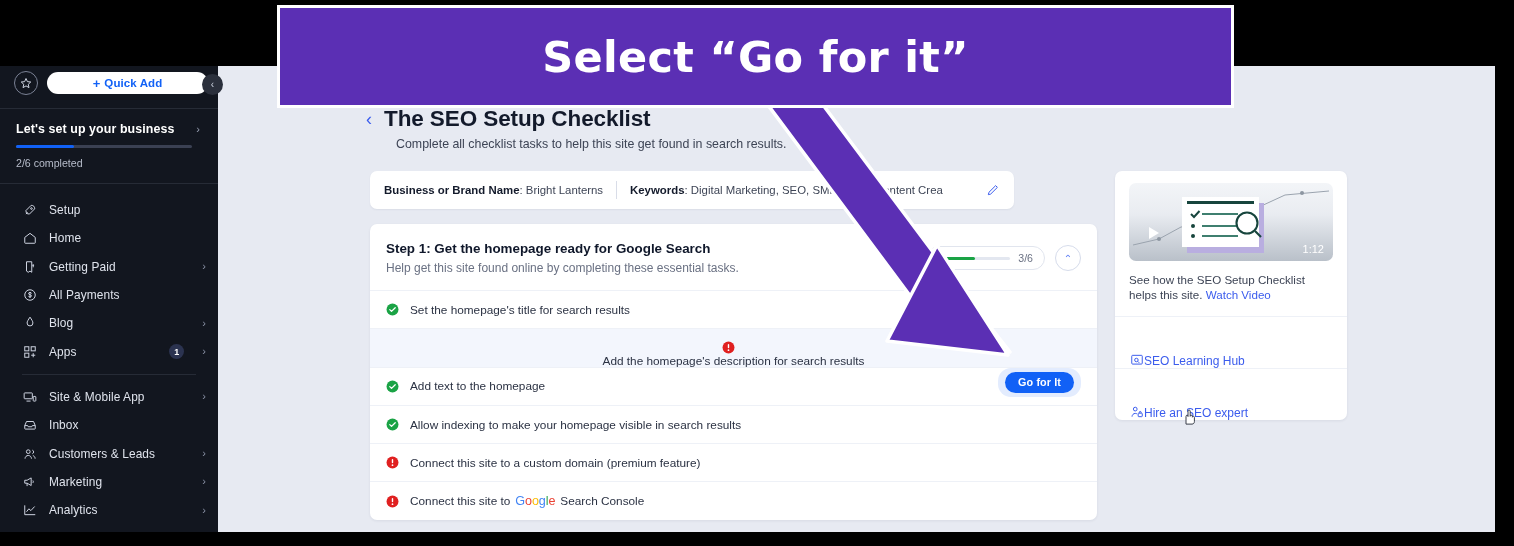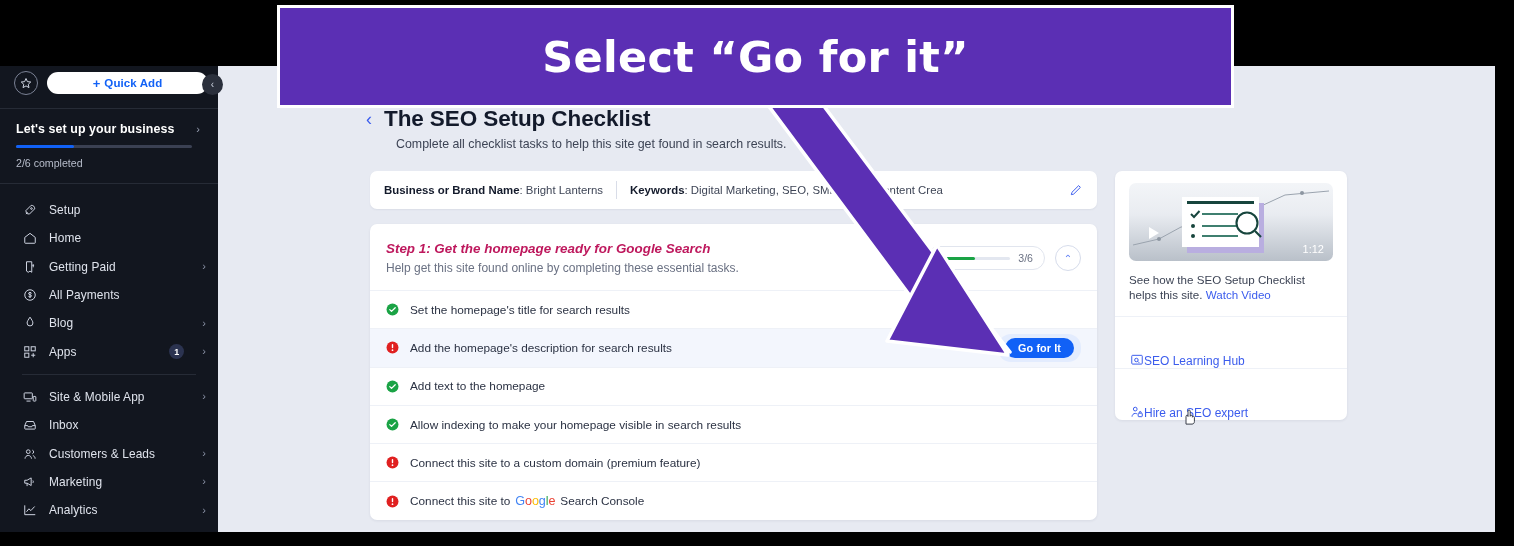--- a/index.html
+++ b/index.html
@@ -72,55 +72,55 @@
 
   
   .main{position:absolute;left:218px;top:0;right:0;bottom:0;}
   .page-head{padding:40px 0 0 148px;}
   .ph-row{display:flex;align-items:flex-start;gap:12px;}
   .back-chev{color:#3b5ced;font-size:18px;line-height:1;margin-top:4px;}
   .page-title{font-size:22.5px;font-weight:bold;color:#131a2b;letter-spacing:-.1px;}
   .page-sub{margin:5px 0 0 30px;font-size:12.4px;color:#3d4455;}
 
   .info-bar{
-    position:absolute;left:152px;top:105px;width:727px;height:38px;background:#fff;border-radius:7px;
+    position:absolute;left:152px;top:105px;width:644px;height:38px;background:#fff;border-radius:7px;
     display:flex;align-items:center;padding:0 14px;box-sizing:border-box;
     box-shadow:0 1px 2px rgba(20,30,60,.06);
   }
   .info-seg{font-size:11.4px;color:#3d4455;white-space:nowrap;overflow:hidden;}
   .info-seg b{color:#131a2b;font-weight:bold;}
   .info-vdiv{width:1px;height:18px;background:#d9dde8;margin:0 13px;}
   .edit-pencil{margin-left:auto;color:#3b5ced;display:flex;align-items:center;}
 
   .card{
     position:absolute;left:152px;top:158px;width:727px;background:#fff;border-radius:7px;
     box-shadow:0 1px 3px rgba(20,30,60,.07);overflow:hidden;
   }
   .step-head{padding:17px 16px 15px 16px;display:flex;align-items:flex-start;}
   .step-texts{flex:1 1 auto;}
-  .step-title{font-size:13.4px;font-weight:bold;color:#be185d;font-style:italic;}
+  .step-title{font-size:13.4px;font-weight:bold;color:#0f172a;}
   .step-sub{margin-top:5px;font-size:12px;color:#6a7183;}
   .step-right{display:flex;align-items:center;gap:10px;margin-top:4px;}
   .pill-progress{
     width:118px;height:24px;border:1px solid #e1e5ee;border-radius:12px;
     display:flex;align-items:center;gap:8px;padding:0 11px;box-sizing:border-box;
   }
   .pp-track{flex:1 1 auto;height:3px;border-radius:2px;background:#e3e7f0;position:relative;}
   .pp-track > i{position:absolute;left:0;top:0;bottom:0;width:50%;background:#1aa345;border-radius:2px;display:block;}
   .pp-count{font-size:10.6px;color:#6a7183;}
   .collapse-circle{
     width:24px;height:24px;border-radius:50%;border:1px solid #d6dceb;color:#5b7cf5;
     display:flex;align-items:center;justify-content:center;font-size:10px;
   }
 
   .task{
     height:38.3px;display:flex;align-items:center;padding:12px 16px;border-top:1px solid #eef1f7;
     box-sizing:border-box;position:relative;
   }
-  .task.hover{background:#f3f6fd;}
+  .task.hover{background:#f3f6fd;flex-direction:column;}
   .task-ico{width:13px;height:13px;margin-right:11px;flex:0 0 auto;display:flex;align-items:center;justify-content:center;}
   .task-label{font-size:11.8px;color:#2b3243;white-space:nowrap;}
   .task-right{margin-left:auto;display:flex;align-items:center;gap:14px;}
   .go-wrap{background:#e3ecfe;border-radius:13px;padding:4px 7px;display:flex;align-items:center;}
   .go-btn{
     background:#1161f6;color:#fff;font-size:10.8px;font-weight:bold;
     border-radius:11px;padding:5px 13px;line-height:1;letter-spacing:.1px;
   }
   .g-logo{letter-spacing:-.1px;font-weight:normal;}
   .g-logo span{font-size:12.6px;font-family:"Liberation Sans",sans-serif;}

